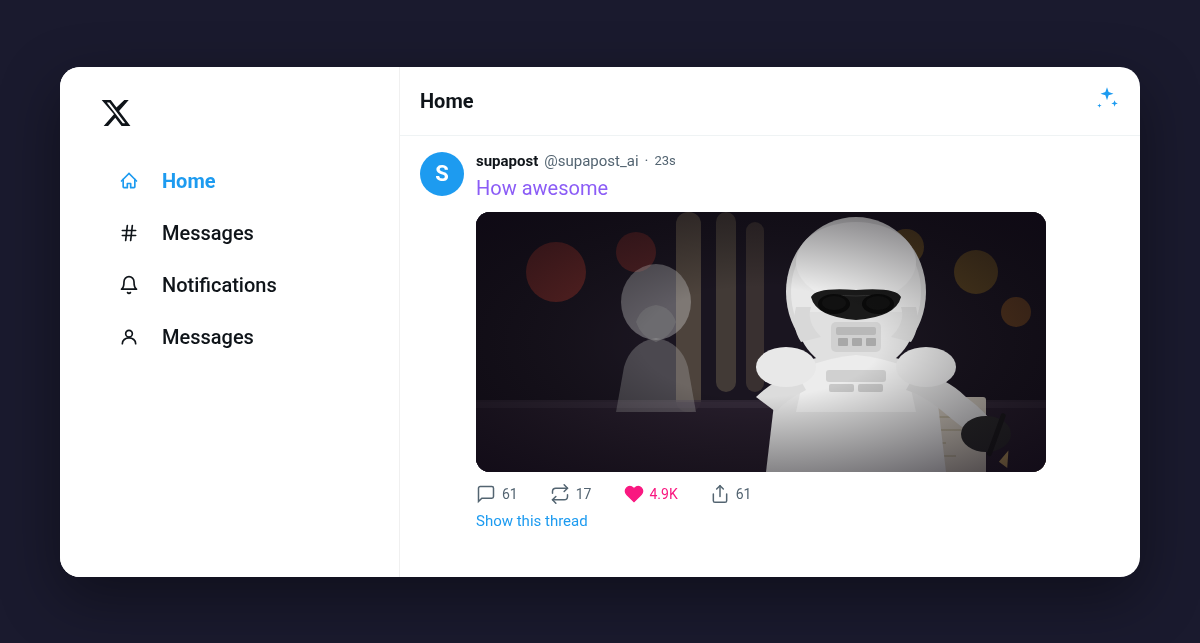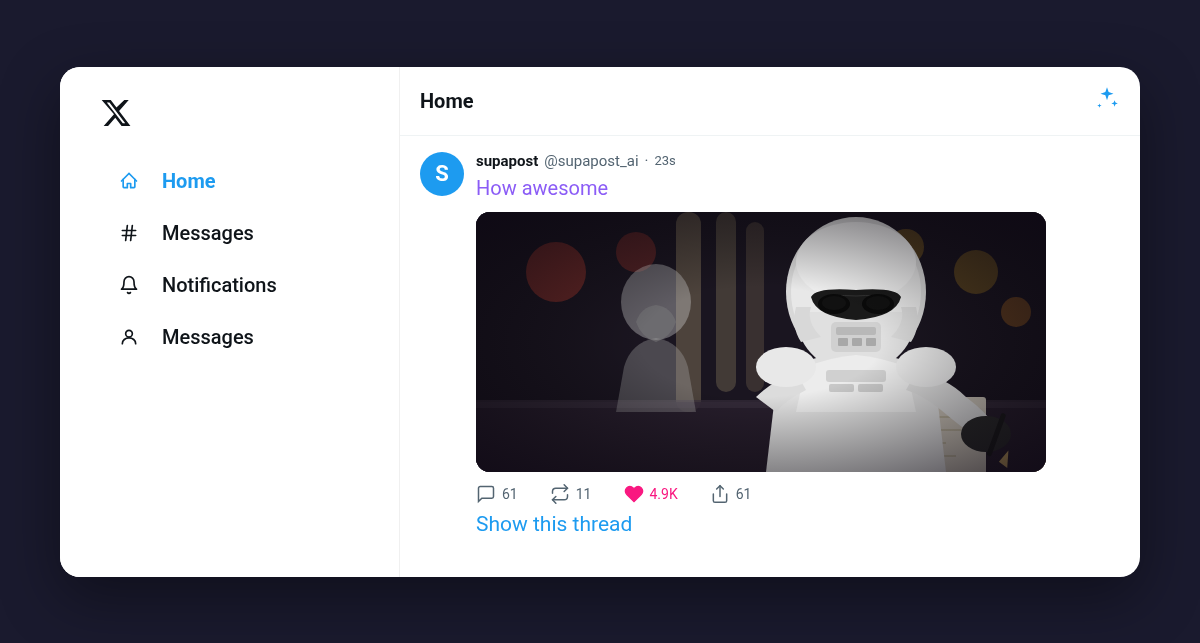--- a/index.html
+++ b/index.html
@@ -214,21 +214,21 @@
       color: #f91880;
     }
 
     .action-item .action-count {
       font-size: 14px;
     }
 
     .show-thread-link {
       margin-top: 8px;
       color: #1d9bf0;
-      font-size: 21px;
+      font-size: 15px;
       cursor: pointer;
       display: inline-block;
     }
 
     
     .icon-svg {
       width: 20px;
       height: 20px;
       fill: none;
       stroke: currentColor;
@@ -412,21 +412,21 @@
             <span class="action-count">61</span>
           </div>
 
           <div class="action-item">
             <svg class="icon-svg" viewBox="0 0 24 24">
               <path d="M17 1l4 4-4 4" stroke="#536471" stroke-width="1.8" fill="none" stroke-linecap="round" stroke-linejoin="round"></path>
               <path d="M3 11V9a4 4 0 014-4h14" stroke="#536471" stroke-width="1.8" fill="none" stroke-linecap="round"></path>
               <path d="M7 23l-4-4 4-4" stroke="#536471" stroke-width="1.8" fill="none" stroke-linecap="round" stroke-linejoin="round"></path>
               <path d="M21 13v2a4 4 0 01-4 4H3" stroke="#536471" stroke-width="1.8" fill="none" stroke-linecap="round"></path>
             </svg>
-            <span class="action-count">11</span>
+            <span class="action-count">17</span>
           </div>
 
           <div class="action-item like">
             <svg class="icon-svg" viewBox="0 0 24 24">
               <path d="M20.84 4.61a5.5 5.5 0 00-7.78 0L12 5.67l-1.06-1.06a5.5 5.5 0 00-7.78 7.78l1.06 1.06L12 21.23l7.78-7.78 1.06-1.06a5.5 5.5 0 000-7.78z" fill="#f91880" stroke="#f91880" stroke-width="1.5"></path>
             </svg>
             <span class="action-count">4.9K</span>
           </div>
 
           <div class="action-item">

